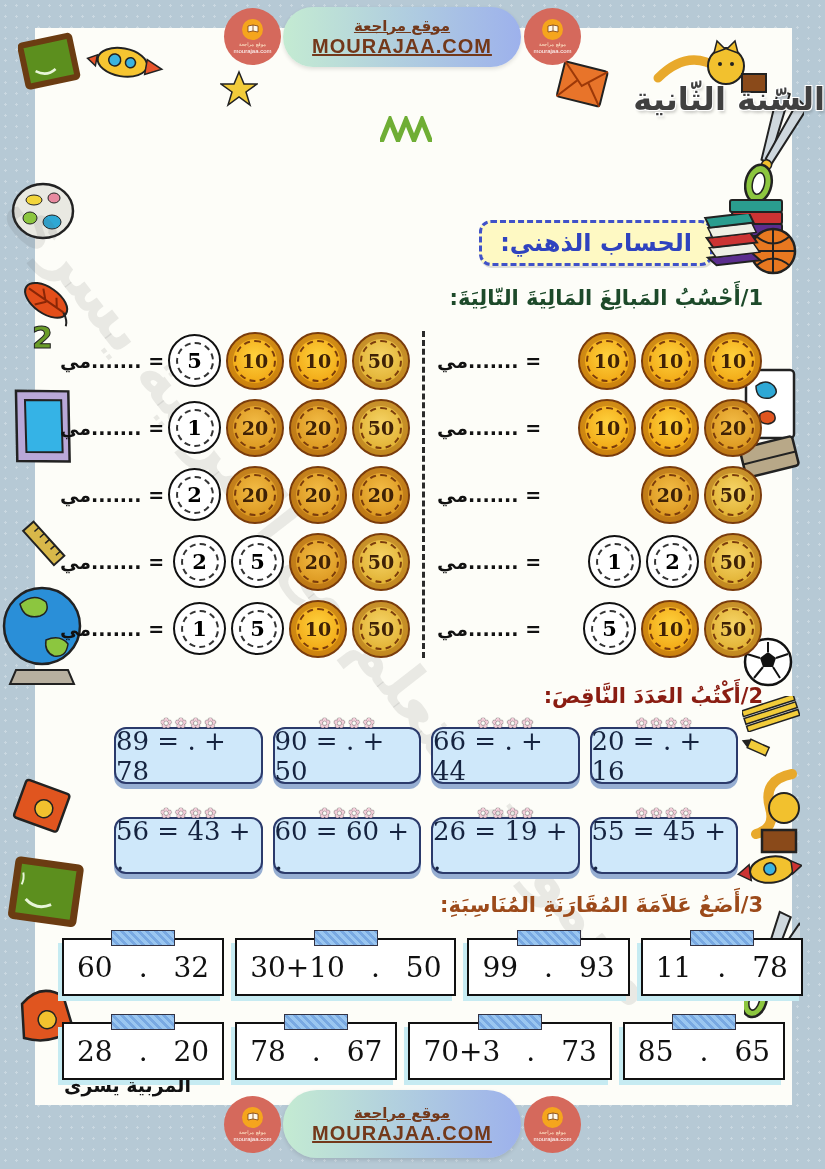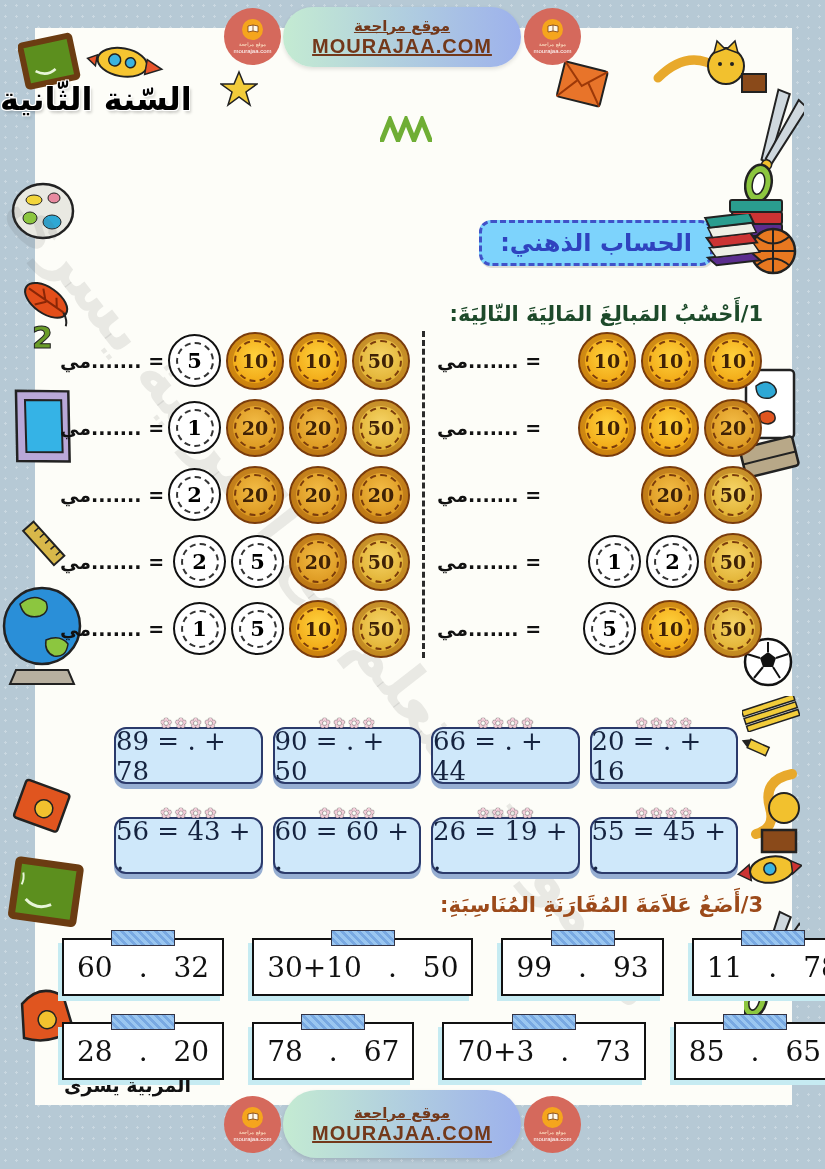--- a/index.html
+++ b/index.html
@@ -31,35 +31,35 @@
     text-decoration:underline; letter-spacing:1px; font-family:"Liberation Sans",sans-serif; }
   .logo { position:absolute; width:57px; height:57px; border-radius:50%;
     background:#d5695c; display:flex; flex-direction:column; align-items:center;
     justify-content:center; gap:1px; }
   .logo .orb { width:21px; height:21px; border-radius:50%; background:#f5a51d;
     display:flex; align-items:center; justify-content:center; }
   .logo .t1 { font-size:5px; color:#ffe9c9; line-height:6px; }
   .logo .t2 { font-size:6px; color:#fff; line-height:7px; font-family:"Liberation Sans",sans-serif; }
 
   
-  .main-title, .sub-title { position:absolute; width:100%; text-align:left;
-    font-weight:bold; color:#000000; direction:rtl;
+  .main-title, .sub-title { position:absolute; width:100%; text-align:right;
+    font-weight:bold; color:#404040; direction:rtl;
     text-shadow:-1px -1px 0 #fff,1px -1px 0 #fff,-1px 1px 0 #fff,1px 1px 0 #fff,2px 3px 3px rgba(0,0,0,.18); }
   .main-title { top:80px; font-size:32px; }
   .sub-title  { top:128px; font-size:31px; }
 
   .badge-row { position:absolute; top:214px; right:58px; display:flex; align-items:center; }
-  .badge { background:#7dd3fc; border:3px dashed #4052c8; border-radius:12px;
+  .badge { background:#fef9c3; border:3px dashed #4052c8; border-radius:12px;
     padding:6px 18px; font-size:24px; font-weight:bold; color:#2f43bf; direction:rtl;
     box-shadow:1px 2px 0 rgba(0,0,0,.12); }
   .badge-books { margin-left:-12px; }
 
   .ex-heading { position:absolute; right:62px; direction:rtl; font-weight:bold;
     font-size:21px; }
-  .h-ex1 { top:286px; color:#1d4a2a;margin-top:16px; }
+  .h-ex1 { top:286px; color:#1d4a2a; }
   .h-ex2 { top:684px; color:#8a1d12; }
   .h-ex3 { top:893px; color:#9c4a1a; }
 
   
   .ex1 { position:absolute; top:327px; left:60px; width:702px; display:flex; }
   .coin-col { display:flex; flex-direction:column; }
   .col-a { width:350px; }
   .col-b { flex:1; }
   .ex1-divider { width:0; border-left:3px dashed #2a2a2a; margin:4px 12px; }
   .coin-row { display:flex; align-items:center; justify-content:space-between; height:67px; }
@@ -86,21 +86,21 @@
     border:2px solid #2b3a6b; border-radius:12px; box-shadow:0 5px 0 #96aed2;
     display:flex; align-items:center; justify-content:center; }
   .eq-box .eq { font-family:"DejaVu Serif",serif; font-size:26px; color:#15233f;
     direction:ltr; unicode-bidi:isolate; }
   .flowers { position:absolute; top:-13px; left:50%; transform:translateX(-50%);
     display:flex; gap:3px; }
   .flowers span { font-size:14px; line-height:14px; color:#f3cdd9;
     text-shadow:0 0 1px #444,0 0 1px #444; }
 
   
-  .cmp-row { position:absolute; left:62px; width:678px; display:flex; gap:28px; }
+  .cmp-row { position:absolute; left:62px; width:678px; display:flex; gap:11px; }
   .cmp-r1 { top:938px; } .cmp-r2 { top:1022px; }
   .cmp-box { position:relative; flex:1; height:58px; background:#fff;
     border:2.5px solid #111; box-shadow:-4px 5px 0 #c6ebf2;
     display:flex; align-items:center; justify-content:center; }
   .cmp-box span { font-family:"DejaVu Serif",serif; font-size:28px; color:#111; margin:0 13px; }
   .tab { position:absolute; top:-10px; left:50%; transform:translateX(-50%);
     width:64px; height:16px; border:1.5px solid #334;
     background:repeating-linear-gradient(45deg,#9ac6f0 0 3px,#79a9e2 3px 6px); }
 
   .credit { position:absolute; left:64px; top:1074px; font-size:19px; color:#111;
@@ -467,20 +467,21 @@
               <div class="ring">10</div>
             </div>
             <div class="coin gold g50">
               <div class="ring">50</div>
             </div>
           </div>
         </div>
       </div>
   </div>
 
+  <div class="ex-heading h-ex2">2/أَكْتُبُ العَدَدَ النَّاقِصَ:</div>
   <div class="eq-row eq-r1">
       <div class="eq-box">
         <div class="flowers">
           <span>✿</span>
           <span>✿</span>
           <span>✿</span>
           <span>✿</span>
         </div>
         <span class="eq">89 = . + 78</span>
       </div>

